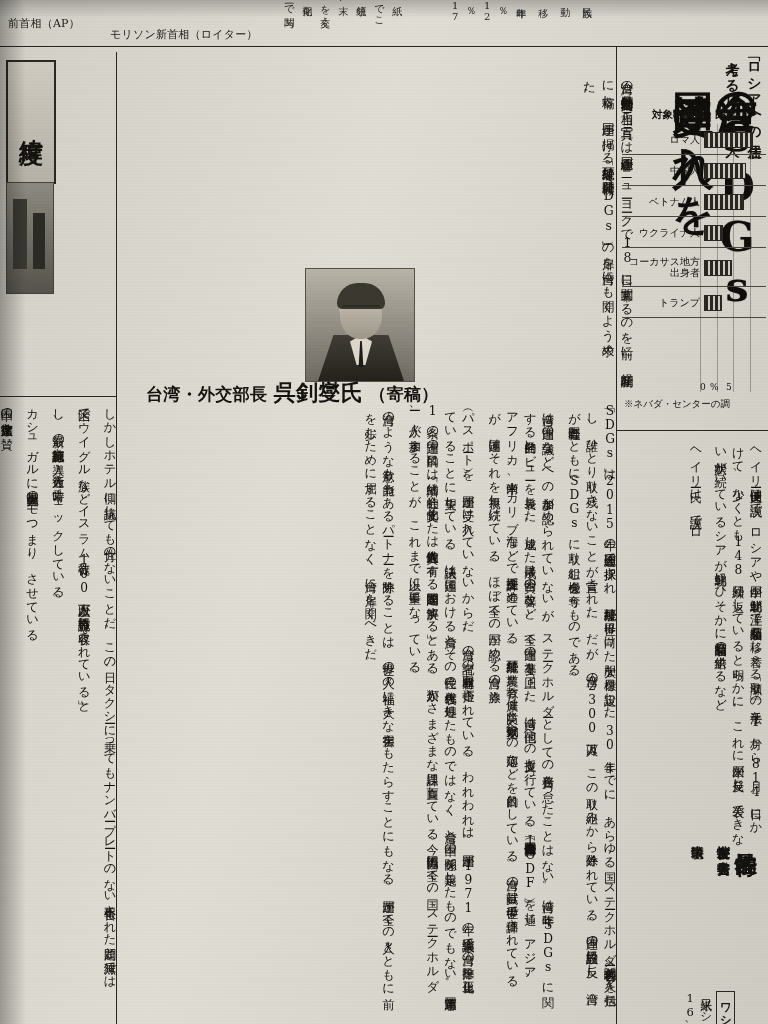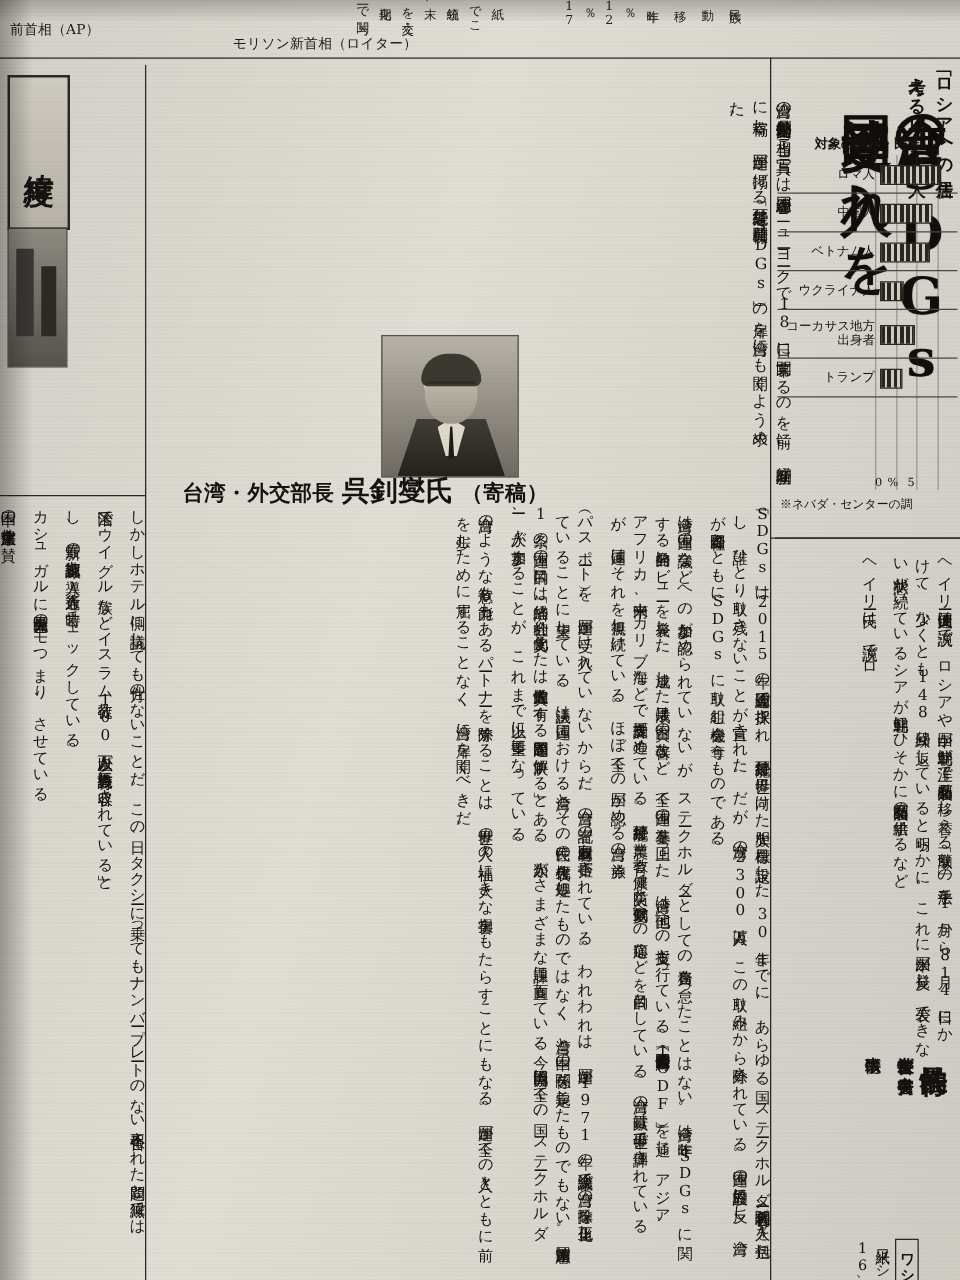--- a/index.html
+++ b/index.html
@@ -47,21 +47,21 @@
   
   .topstrip{
     position:absolute;left:0;top:0;width:768px;height:46px;
     border-bottom:1.5px solid #2a2722;
     overflow:hidden;
   }
   .topstrip .caps{
     position:absolute;top:16px;left:8px;width:300px;
     font-size:11px;letter-spacing:.02em;color:#1b1915;
   }
-  .topstrip .cap2{ position:absolute;top:27px;left:96px;text-align:center; }
+  .topstrip .cap2{ position:absolute;top:27px;left:96px; }
   .topstrip .frag{
     position:absolute;top:2px;
     font-size:10px;color:#23211c;
   }
   .topnums{
     position:absolute;top:0;left:430px;width:180px;height:44px;
     font-size:10px;color:#222;
   }
   .topnums span{position:absolute;}
 

